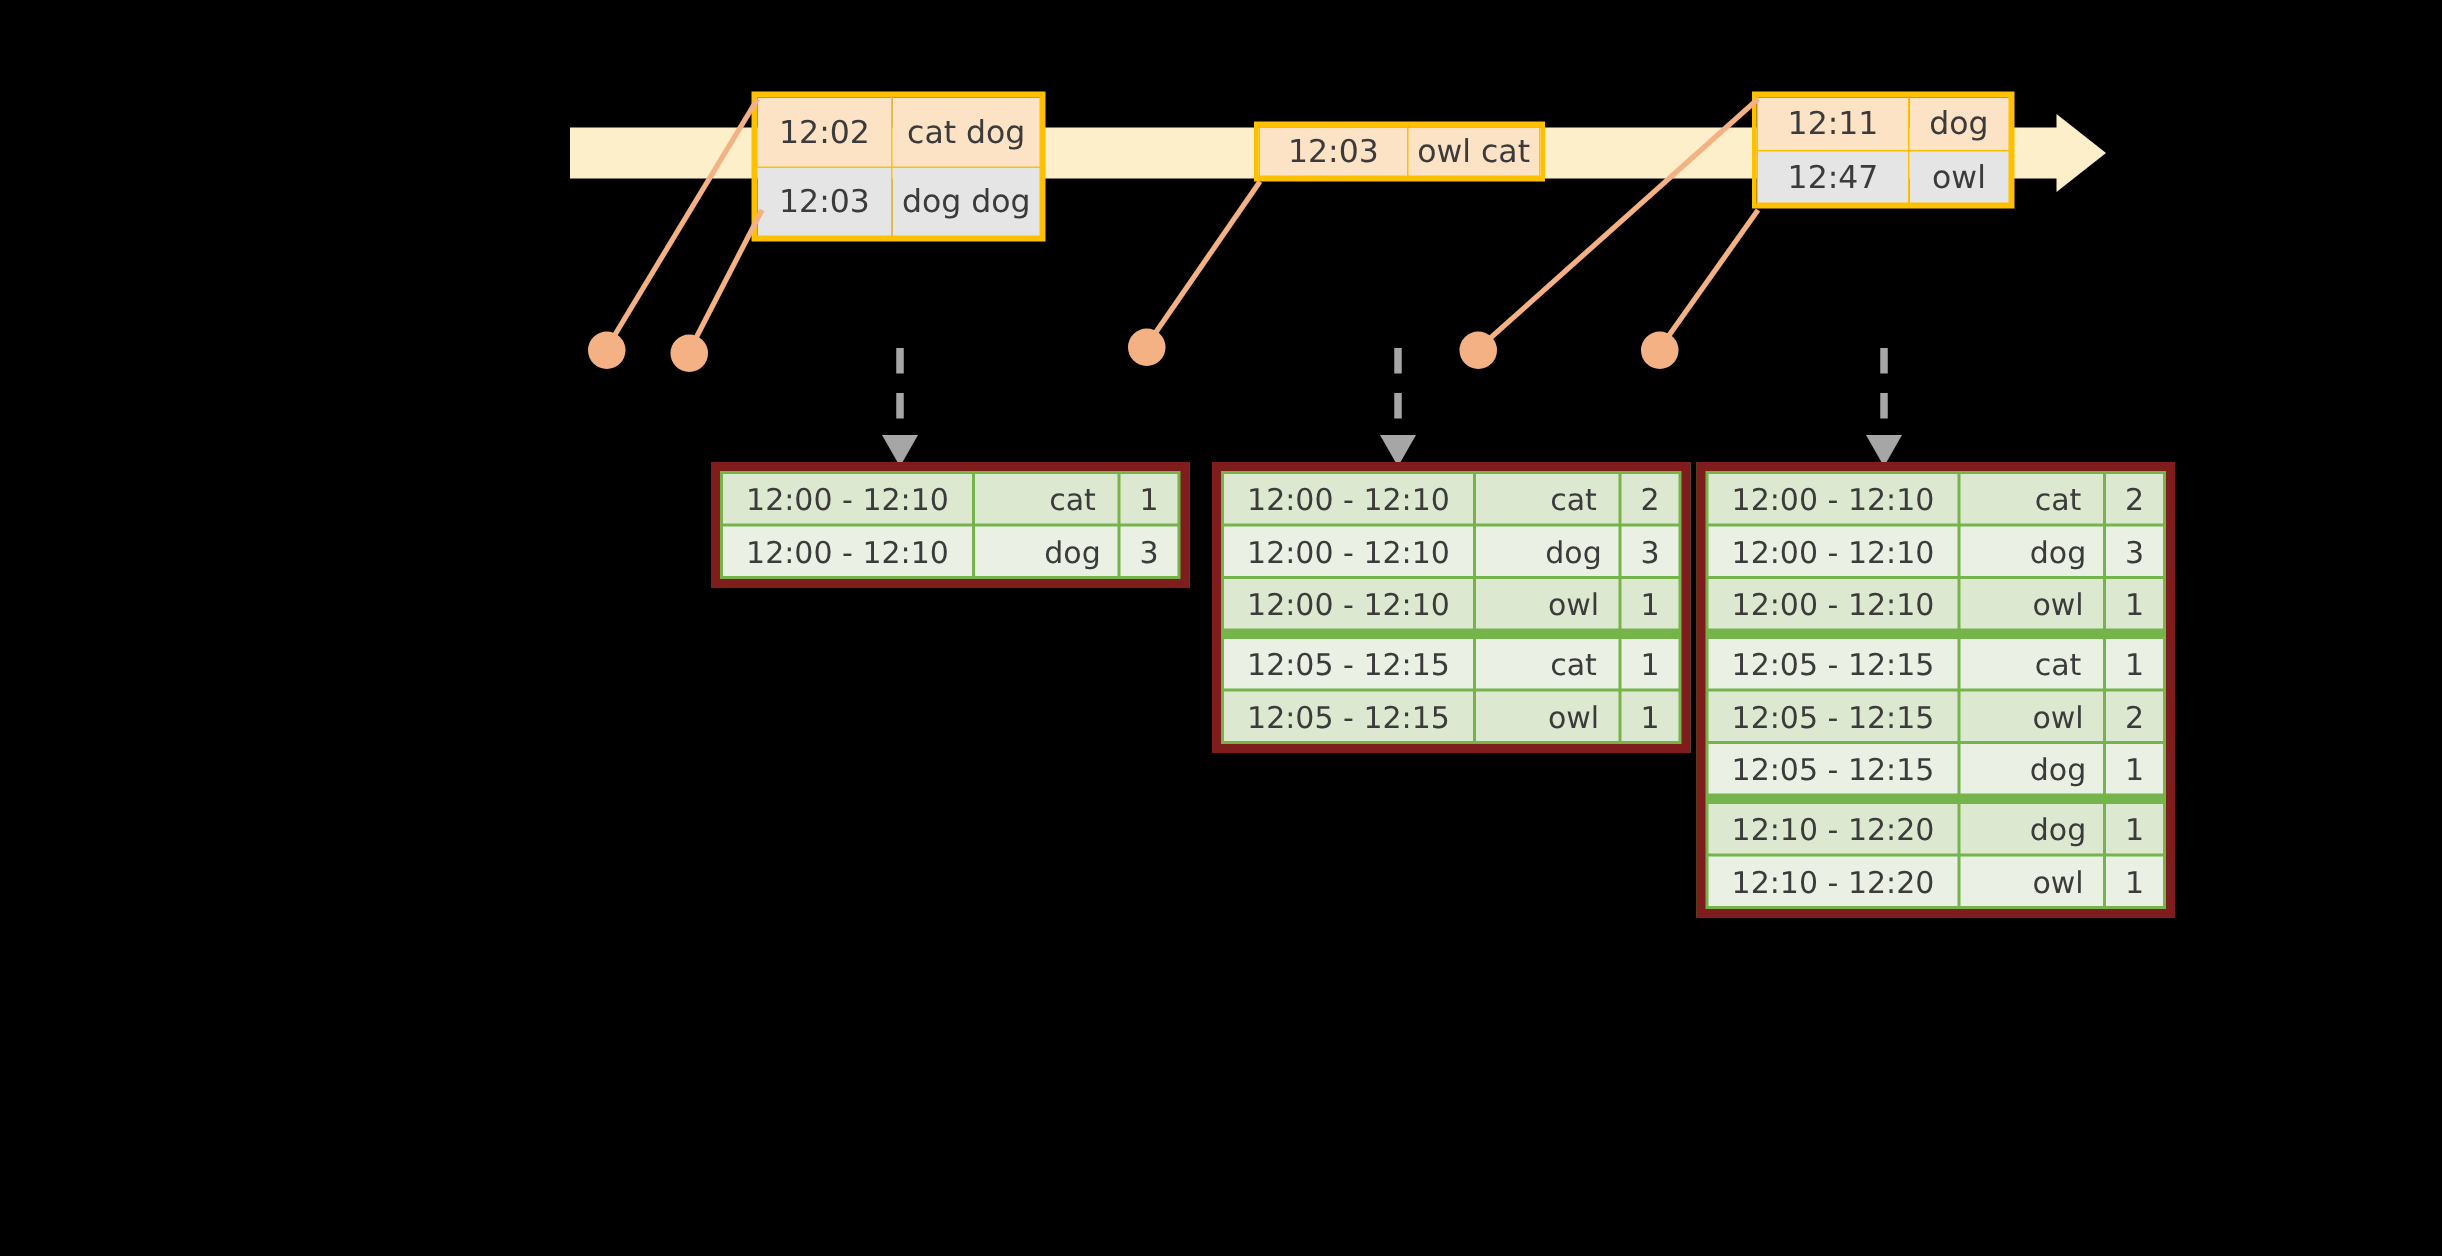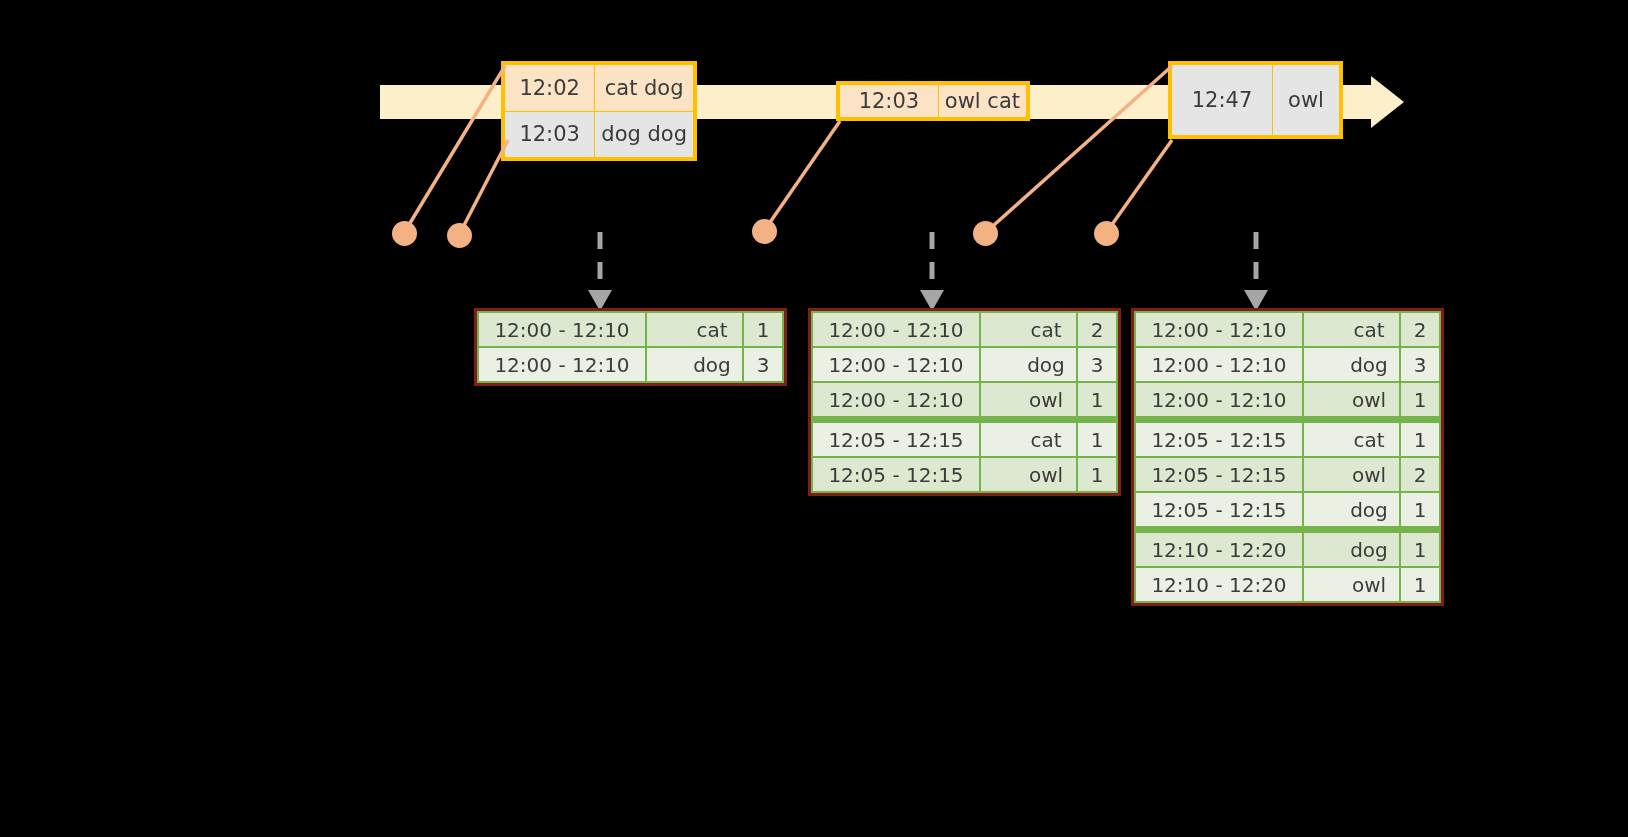--- a/index.html
+++ b/index.html
@@ -13,21 +13,21 @@
   
   .evt{position:absolute;border:3px solid #ffc000;border-collapse:collapse;box-sizing:border-box;}
   .evt table{border-collapse:collapse;width:100%;height:100%;}
   .evt td{border:1.5px solid #ffc000;font-size:21px;color:#3b3b3b;text-align:center;
           font-family:"DejaVu Sans","Liberation Sans",sans-serif;white-space:nowrap;padding:0 6px;}
   .evt td.c-time{width:88px;}
   .evt tr.r-dark td{background:#fde3c6;}
   .evt tr.r-light td{background:#e5e5e5;}
 
   
-  .res{position:absolute;border:3px solid #7f1d1d;box-sizing:border-box;background:#74b44a;}
+  .res{position:absolute;border:6px solid #7f1d1d;box-sizing:border-box;background:#74b44a;}
   .res table{border-collapse:separate;border-spacing:2px;width:100%;}
   .res td{font-size:20px;color:#3b3b3b;text-align:center;white-space:nowrap;
           font-family:"DejaVu Sans","Liberation Sans",sans-serif;height:33px;padding:0 8px;}
   .res td.c-win{min-width:150px;}
   .res td.c-key{min-width:44px;padding-left:43px;}
   .res td.c-cnt{min-width:22px;}
   .res tr.t-dark td{background:#dde8d0;}
   .res tr.t-light td{background:#eaf0e4;}
   .res tr.sep td{padding:0;height:3px;background:#74b44a;border:none;}
 
@@ -65,20 +65,24 @@
         <td class="c-time">12:03</td>
         <td class="c-words">owl cat</td>
       </tr>
     </tbody>
       </table>
   </div>
 
   <div class="evt" style="left:1168px;top:61px;width:175px;height:78px;">
     <table>
       <tbody>
+          <tr class="r-dark">
+        <td class="c-time">12:11</td>
+        <td class="c-words">dog</td>
+      </tr>
       <tr class="r-light">
         <td class="c-time">12:47</td>
         <td class="c-words">owl</td>
       </tr>
     </tbody>
       </table>
   </div>
 
   <svg class="overlay" viewBox="0 0 1628 837">
     <g stroke="#f4b183" stroke-width="3.5" fill="none">

